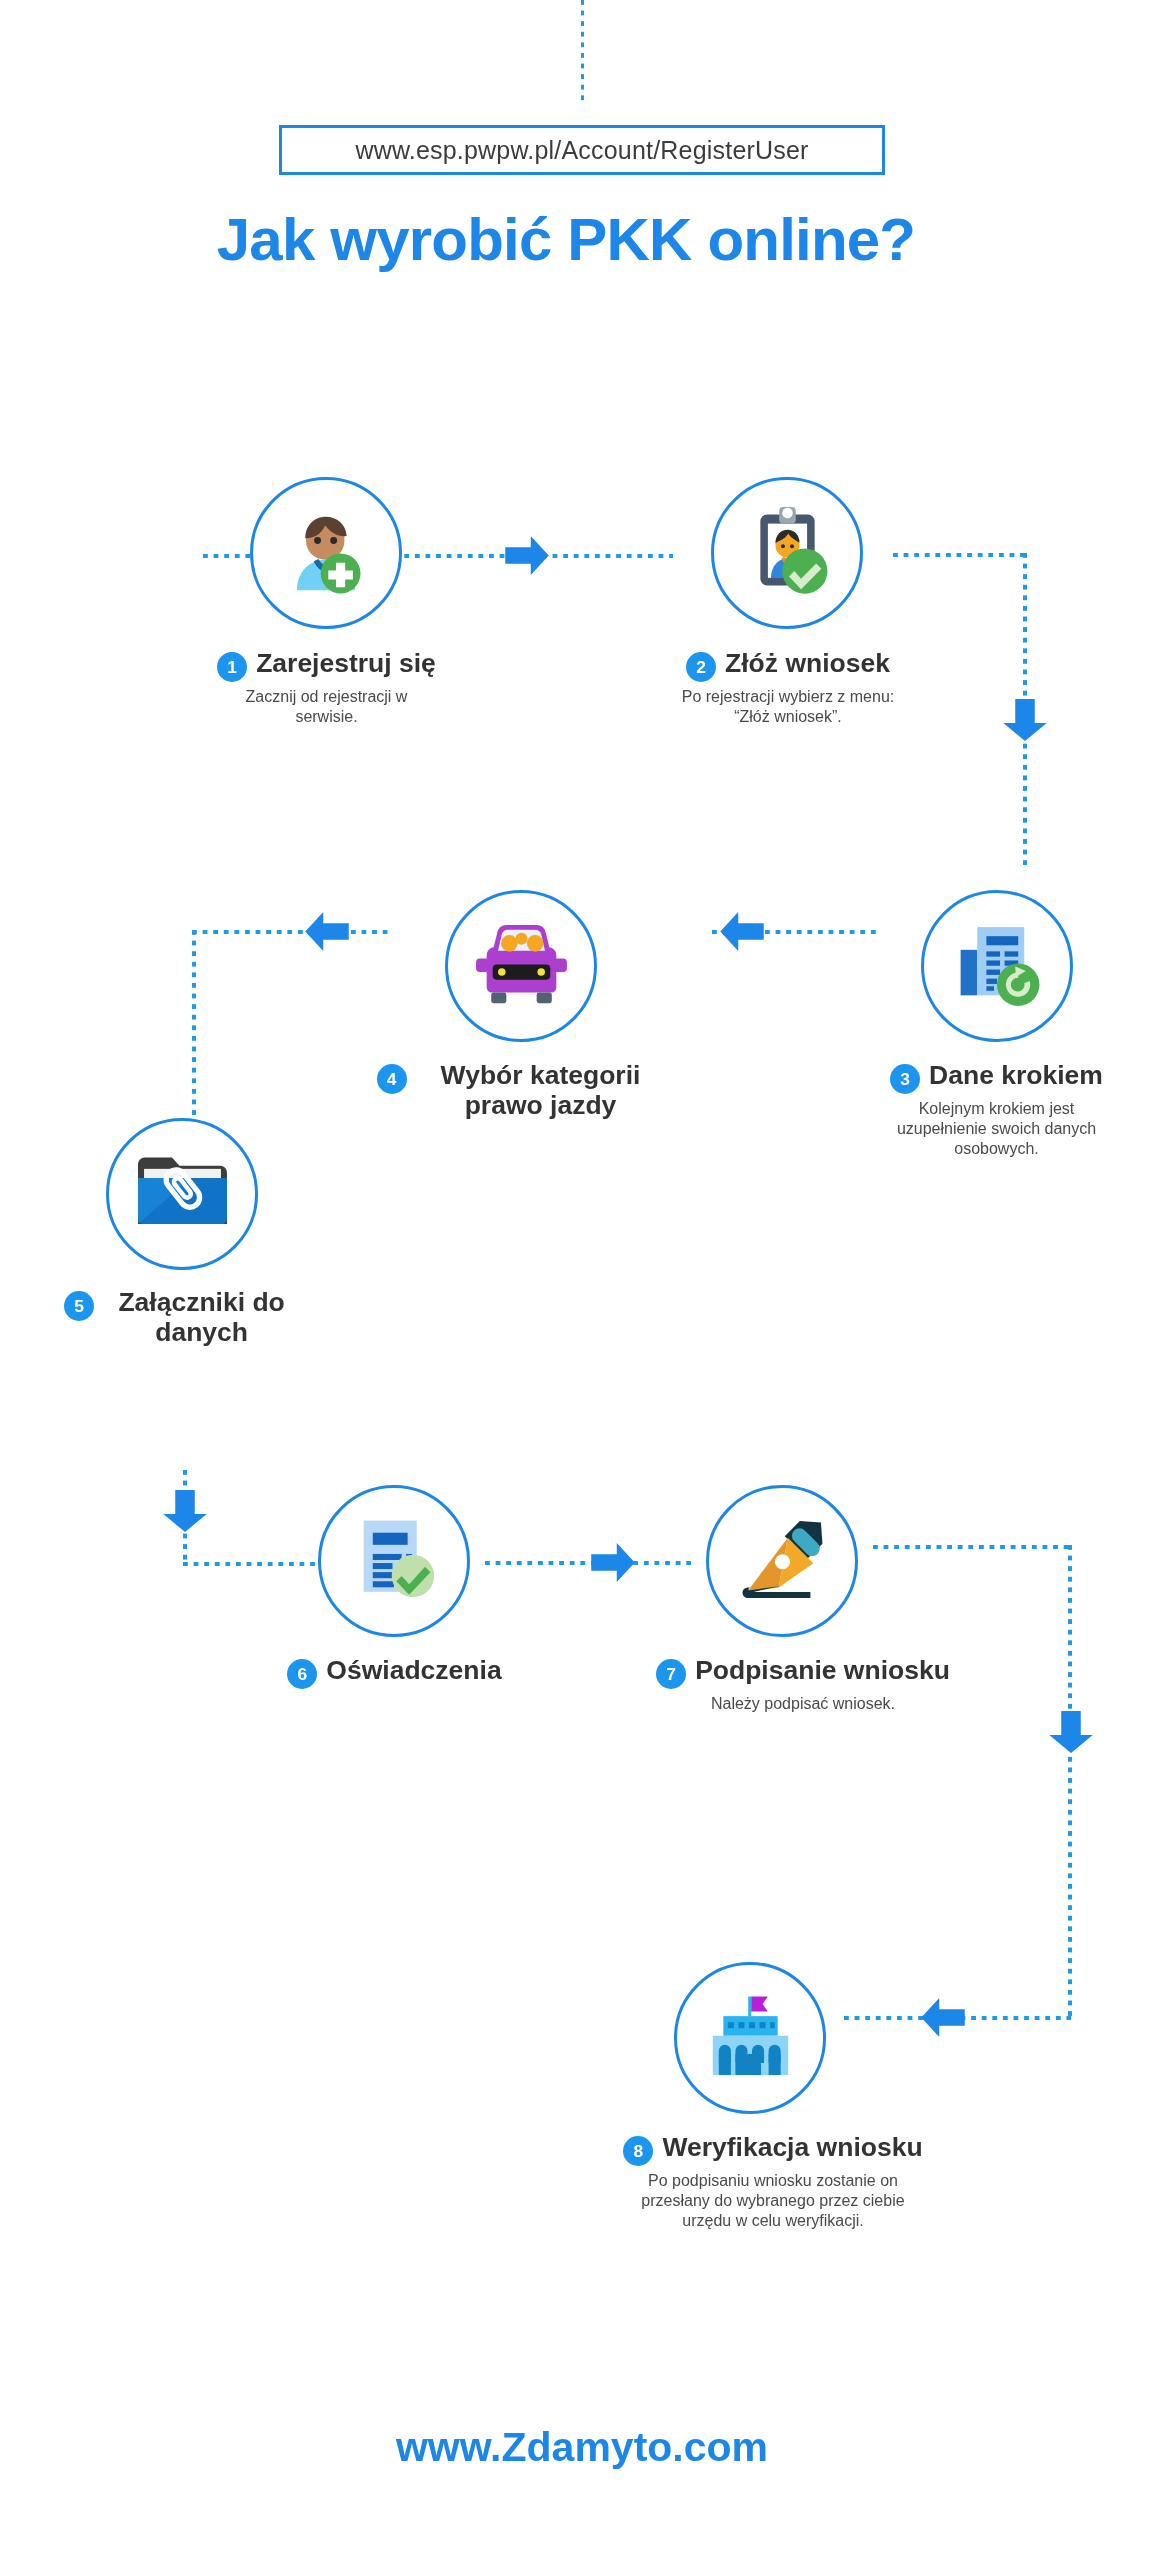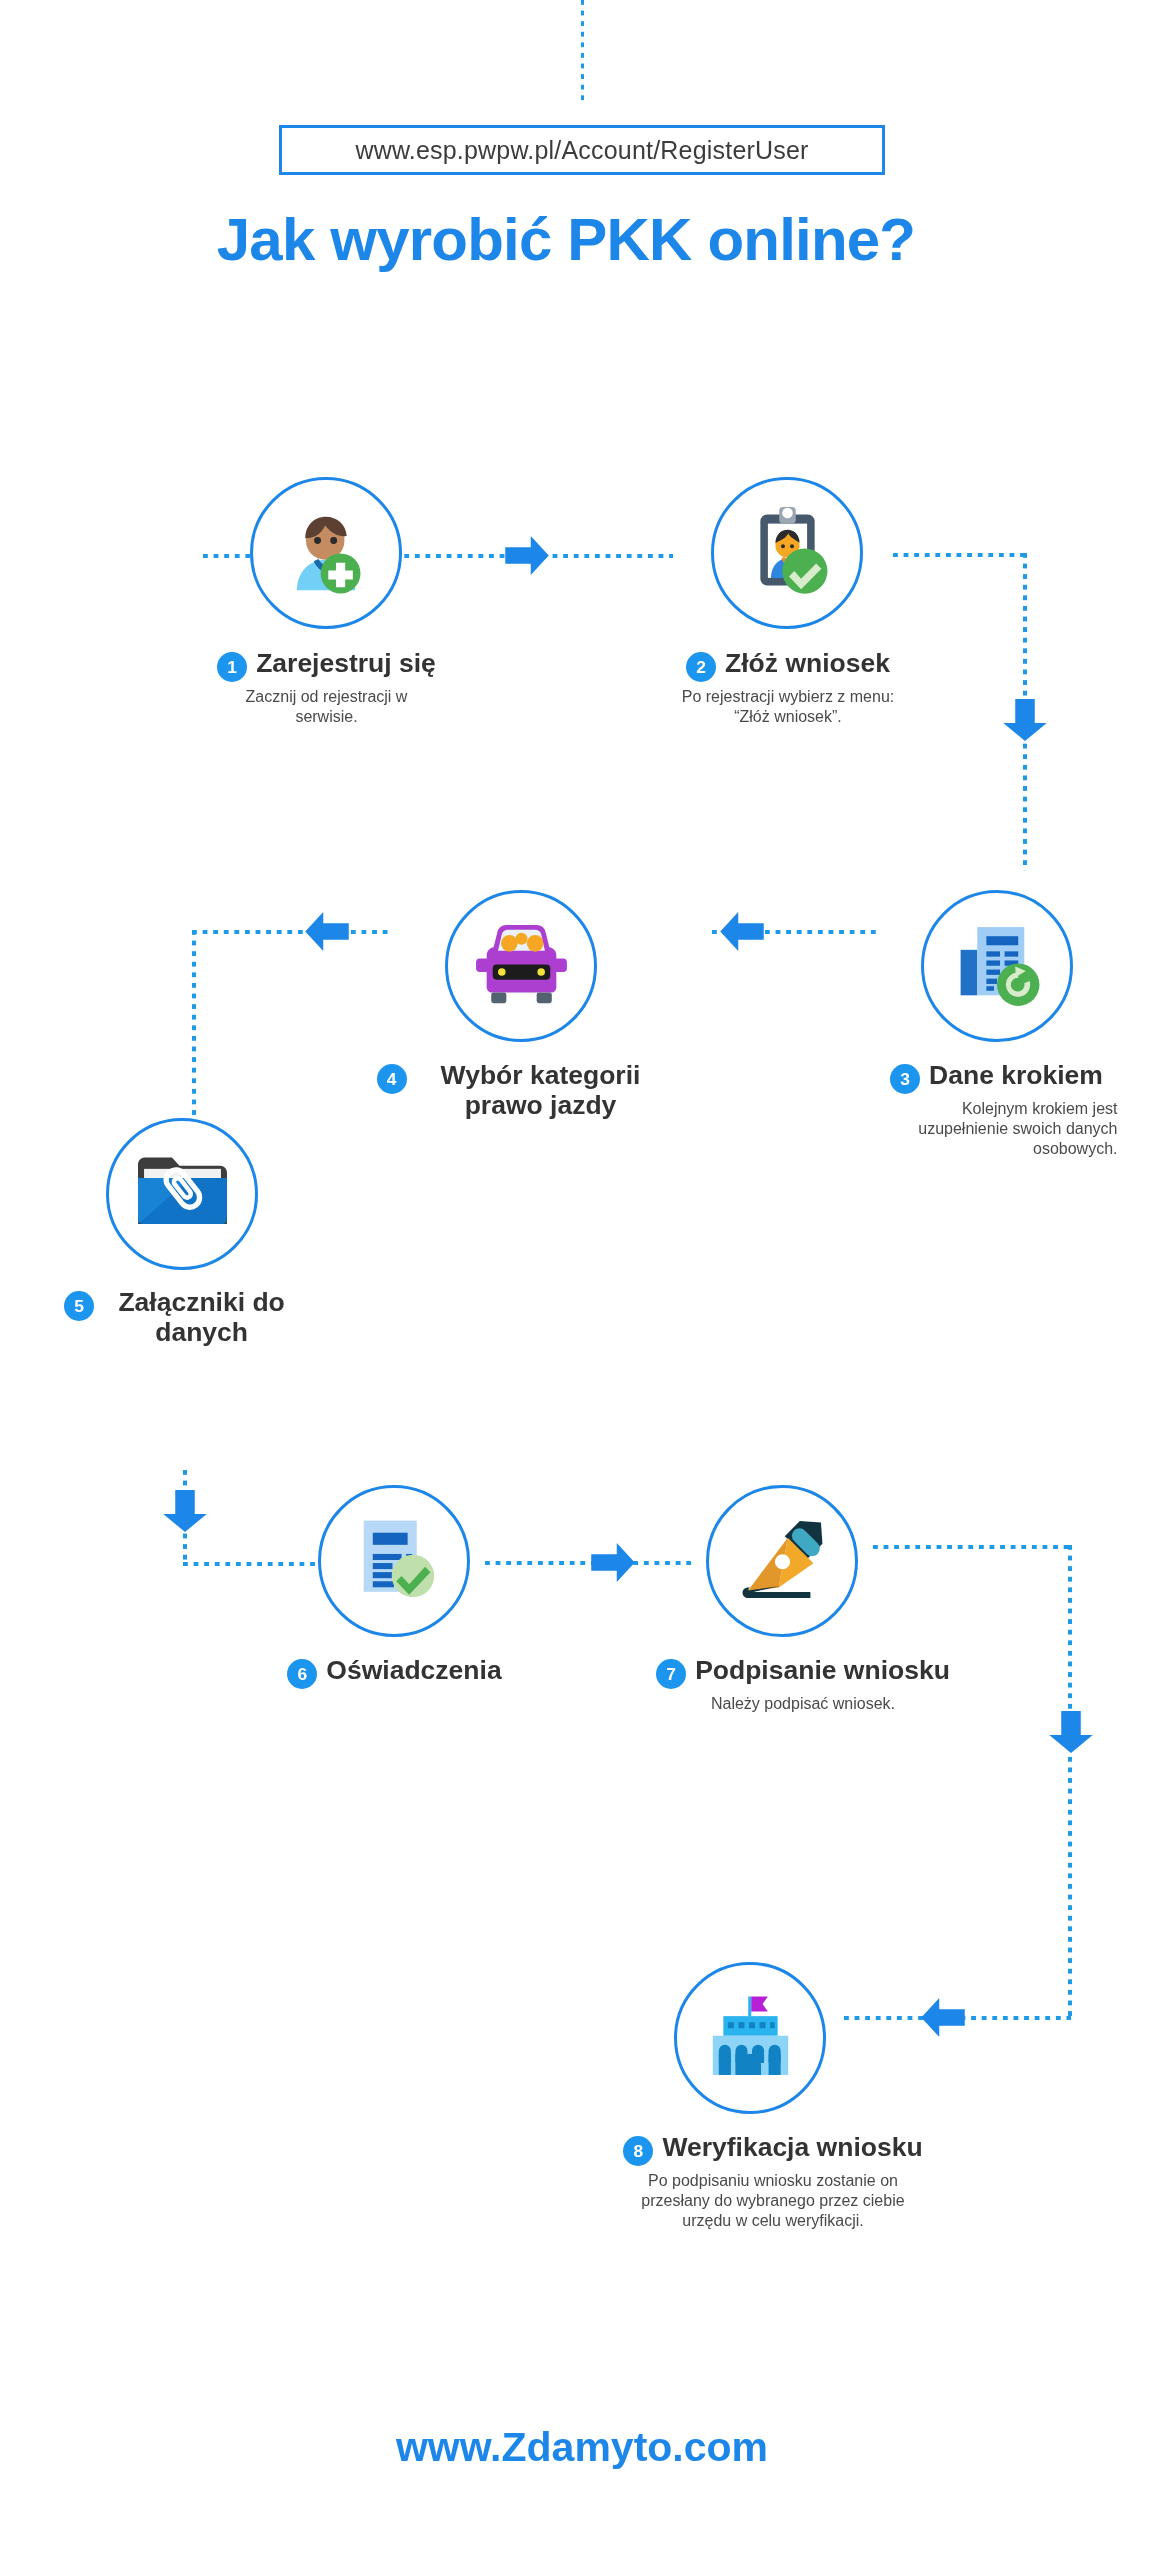--- a/index.html
+++ b/index.html
@@ -223,21 +223,21 @@
         <path d="M90 72a16 16 0 1 0 15 11l-7 3a9 9 0 1 1-8-7z" fill="#d8eccb"></path>
         <path d="M86 64l14 6-13 8z" fill="#d8eccb"></path>
       </svg>
     </span>
   </div>
   <div class="caption" style="left:822px;top:1061px;width:349px;">
     <div class="title-row">
       <span class="badge">3</span>
       <span class="step-title">Dane krokiem</span>
     </div>
-    <div class="step-desc" style="max-width:242px;margin-left:auto;margin-right:auto;text-align:right;">Kolejnym krokiem jest uzupełnienie swoich danych osobowych.</div>
+    <div class="step-desc" style="max-width:242px;margin-left:auto;margin-right:auto;">Kolejnym krokiem jest uzupełnienie swoich danych osobowych.</div>
   </div>
 </div>
 
 <div class="step" style="left:0;top:0;">
   <div class="circle" style="left:445px;top:890px;width:152px;height:152px;">
     <span>
       <svg width="103" height="85" viewBox="0 0 136 112">
         <rect x="8" y="48" width="18" height="18" rx="5" fill="#ad3fd0"></rect>
         <rect x="110" y="48" width="18" height="18" rx="5" fill="#ad3fd0"></rect>
         <path d="M22 44c0-6 5-11 11-11h70c6 0 11 5 11 11v42c0 4-3 7-7 7H29c-4 0-7-3-7-7z" fill="#ad3fd0"></path>

